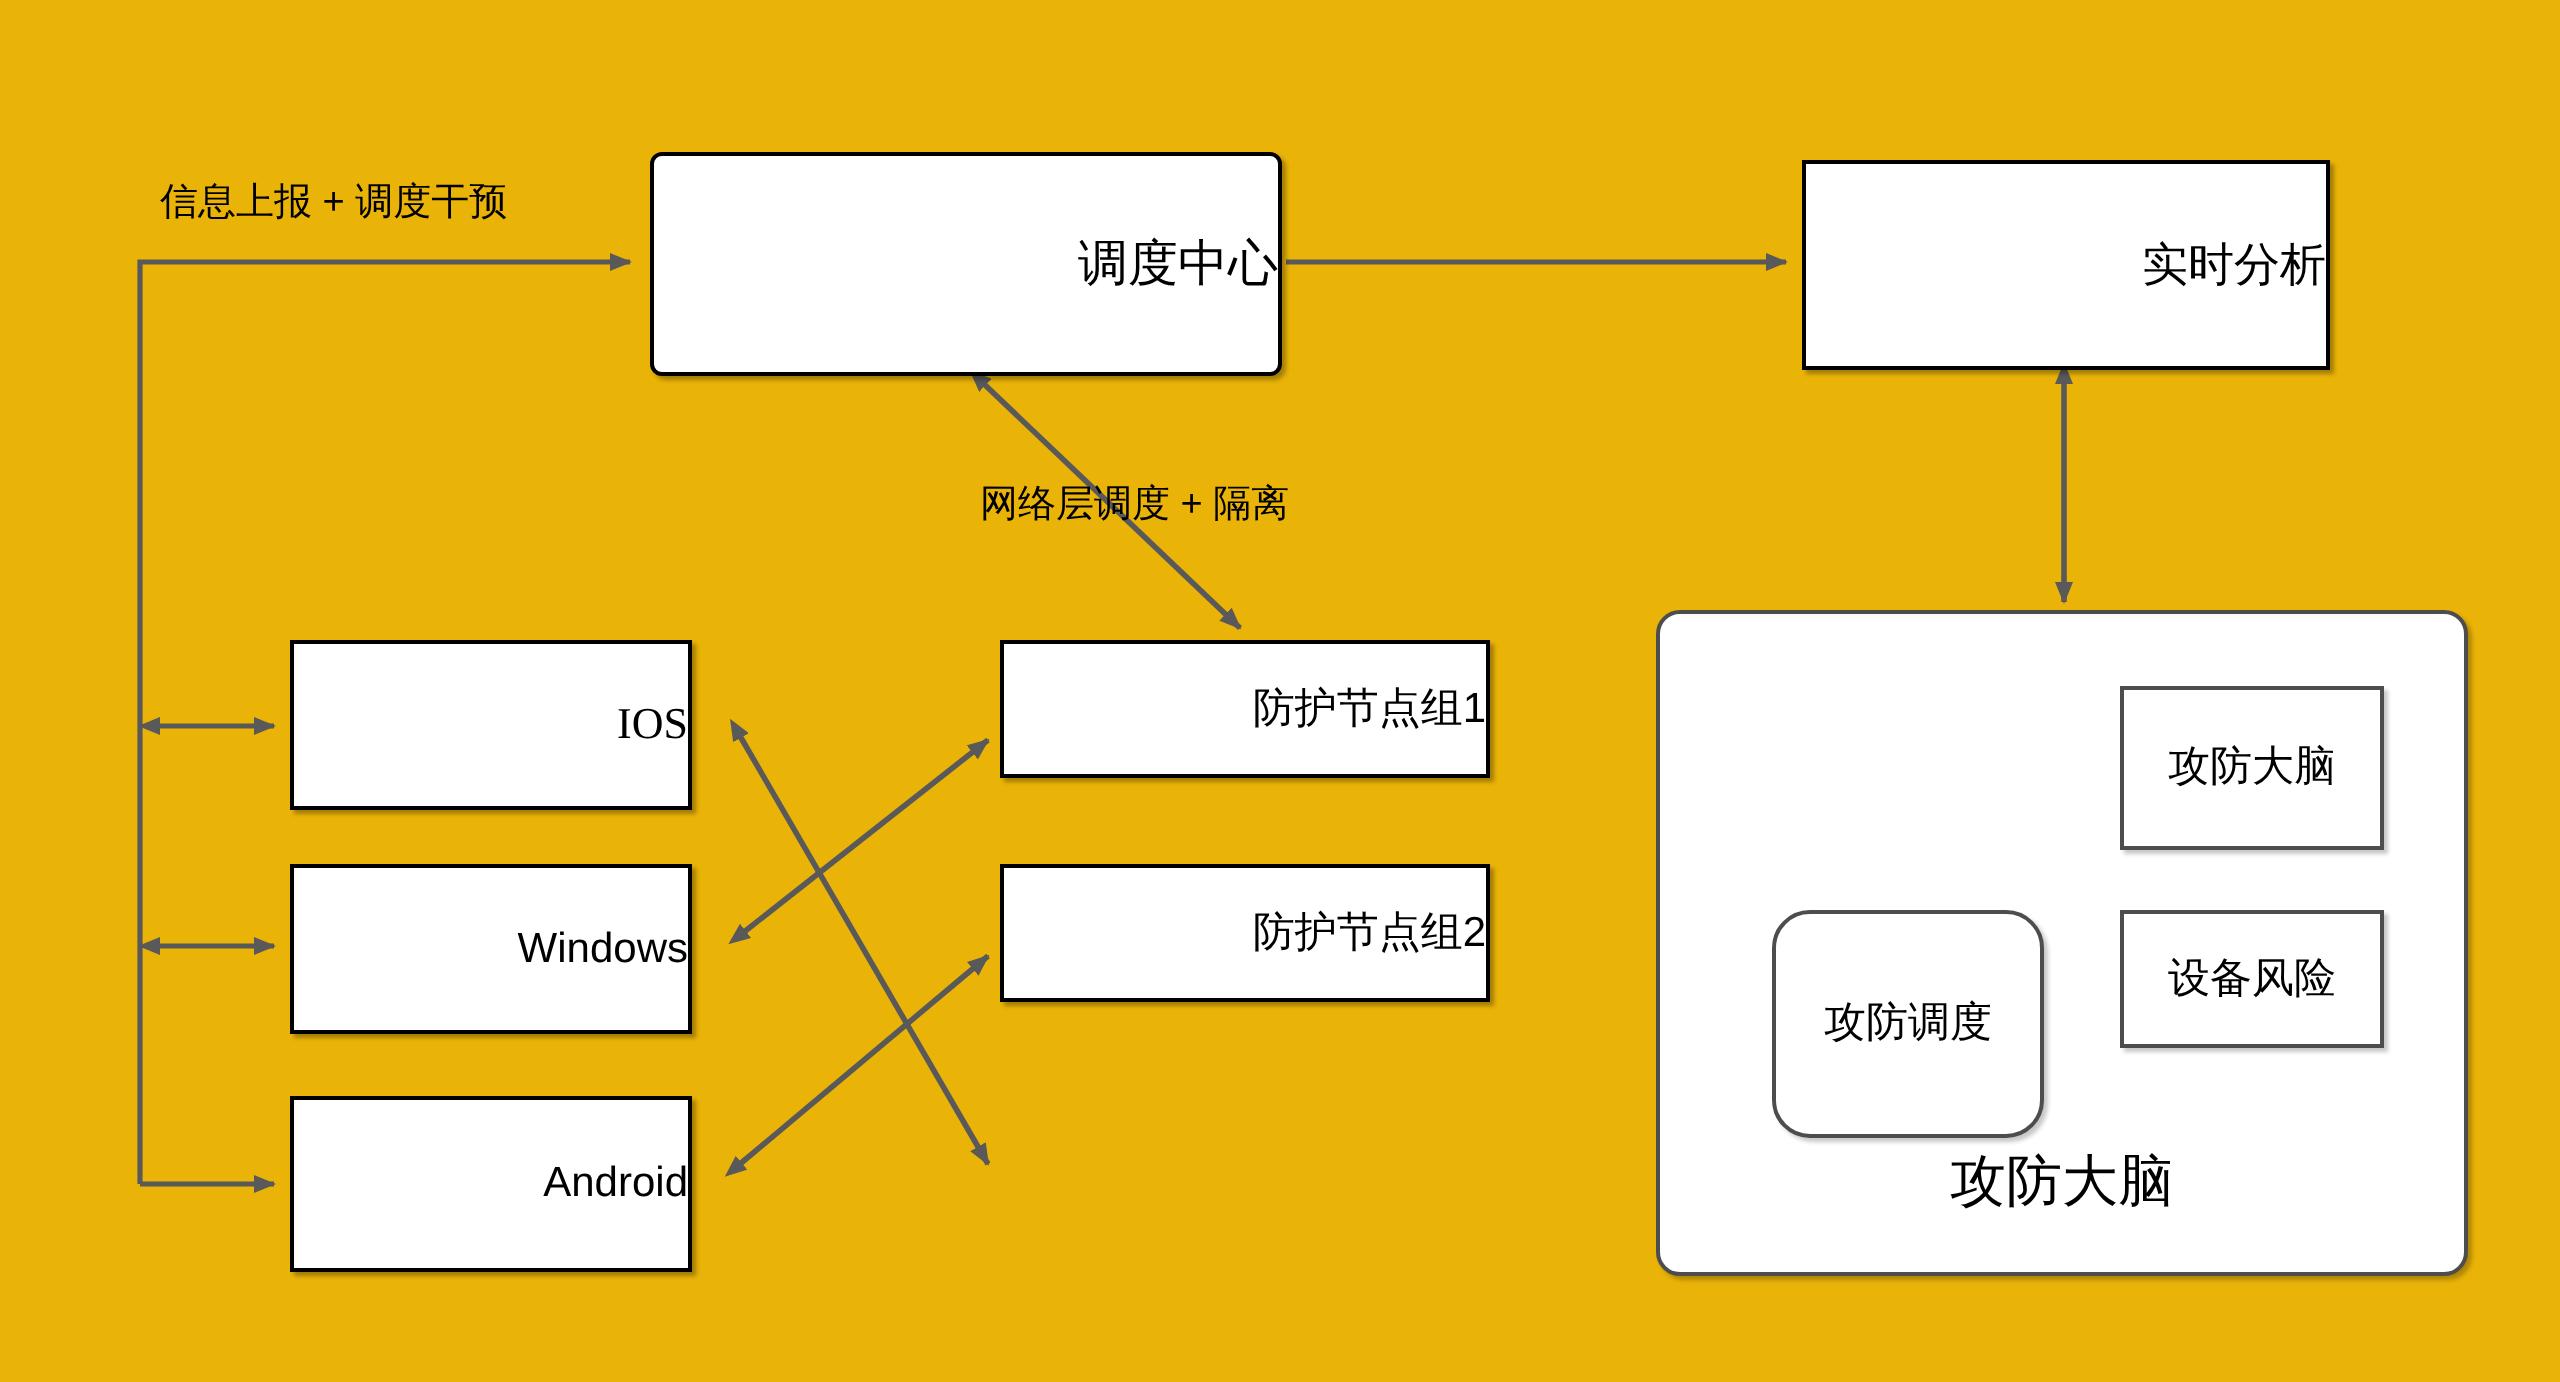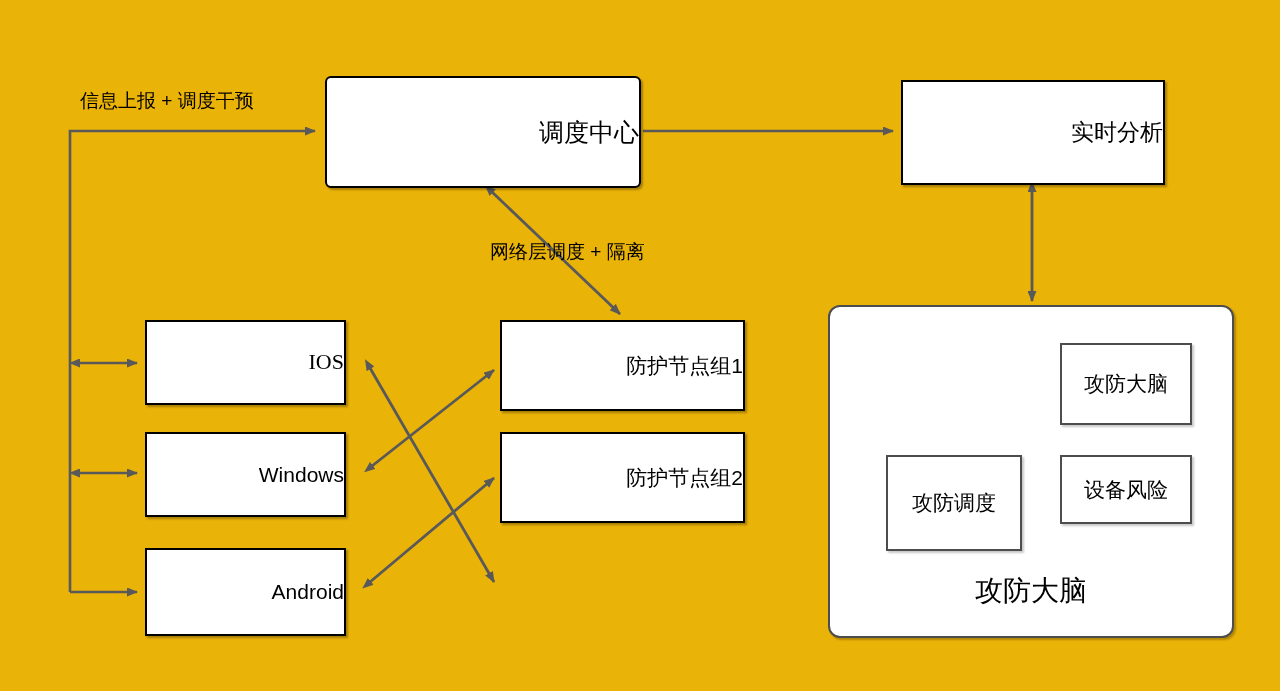--- a/index.html
+++ b/index.html
@@ -55,21 +55,21 @@
   .client-box {
     left: 145px; width: 201px; height: 85px;
     font-size: 21px;
   }
   #client-ios   { top: 320px; font-family: "Liberation Serif", "DejaVu Serif", serif; font-size: 22px; }
   #client-win   { top: 432px; }
   #client-droid { top: 548px; height: 88px; }
 
   
   .pnode-box {
-    left: 500px; width: 245px; height: 91px;
+    left: 500px; width: 245px; height: 69px;
     font-size: 21px;
   }
   #pnode-1 { top: 320px; }
   #pnode-2 { top: 432px; }
   #pnode-3 { top: 548px; height: 88px; }
 
   
   #brain-group {
     position: absolute;
     left: 828px; top: 305px; width: 406px; height: 333px;
@@ -86,21 +86,21 @@
     border: 2.5px solid #4d4d4d;
     display: flex;
     align-items: center;
     justify-content: center;
     font-size: 21px;
     color: #000000;
     box-shadow: 2px 2px 2px rgba(0,0,0,0.22);
   }
   #brain-cell-0 { left: 886px; top: 343px; width: 136px; height: 82px; }
   #brain-cell-1 { left: 1060px; top: 343px; width: 132px; height: 82px; }
-  #brain-cell-2 { left: 886px; top: 455px; width: 136px; height: 96px; }
+  #brain-cell-2 { left: 886px; top: 455px; width: 136px; height: 114px; border-radius: 19px; }
   #brain-cell-3 { left: 1060px; top: 455px; width: 132px; height: 69px; }
 
   #brain-title {
     position: absolute;
     left: 828px; top: 572px; width: 406px;
     text-align: center;
     font-size: 28px;
     color: #000000;
   }
 

